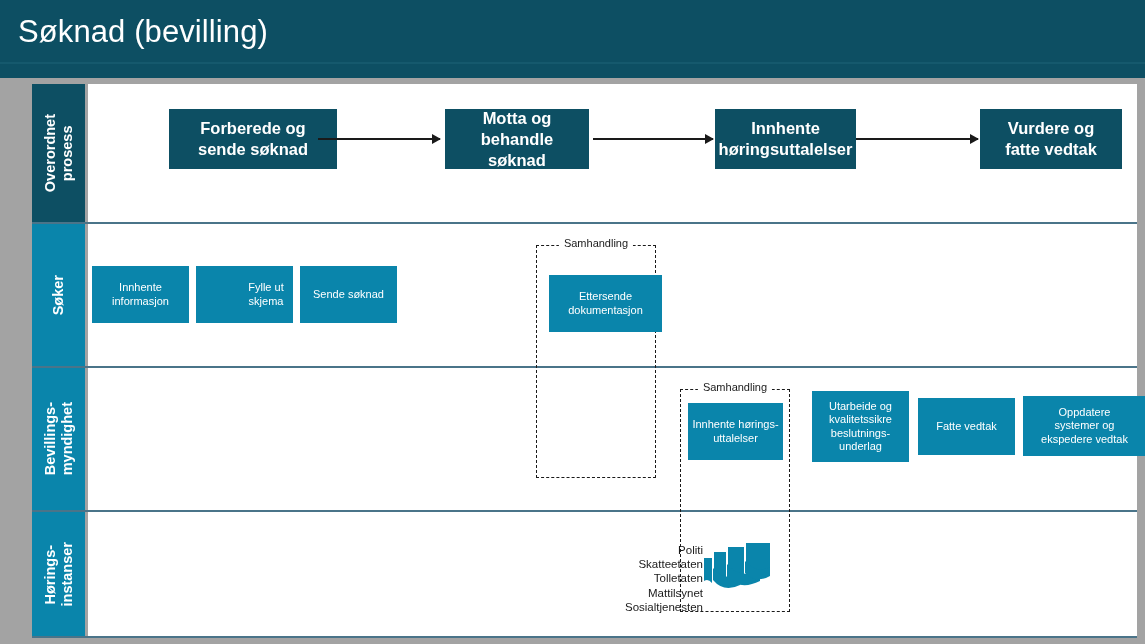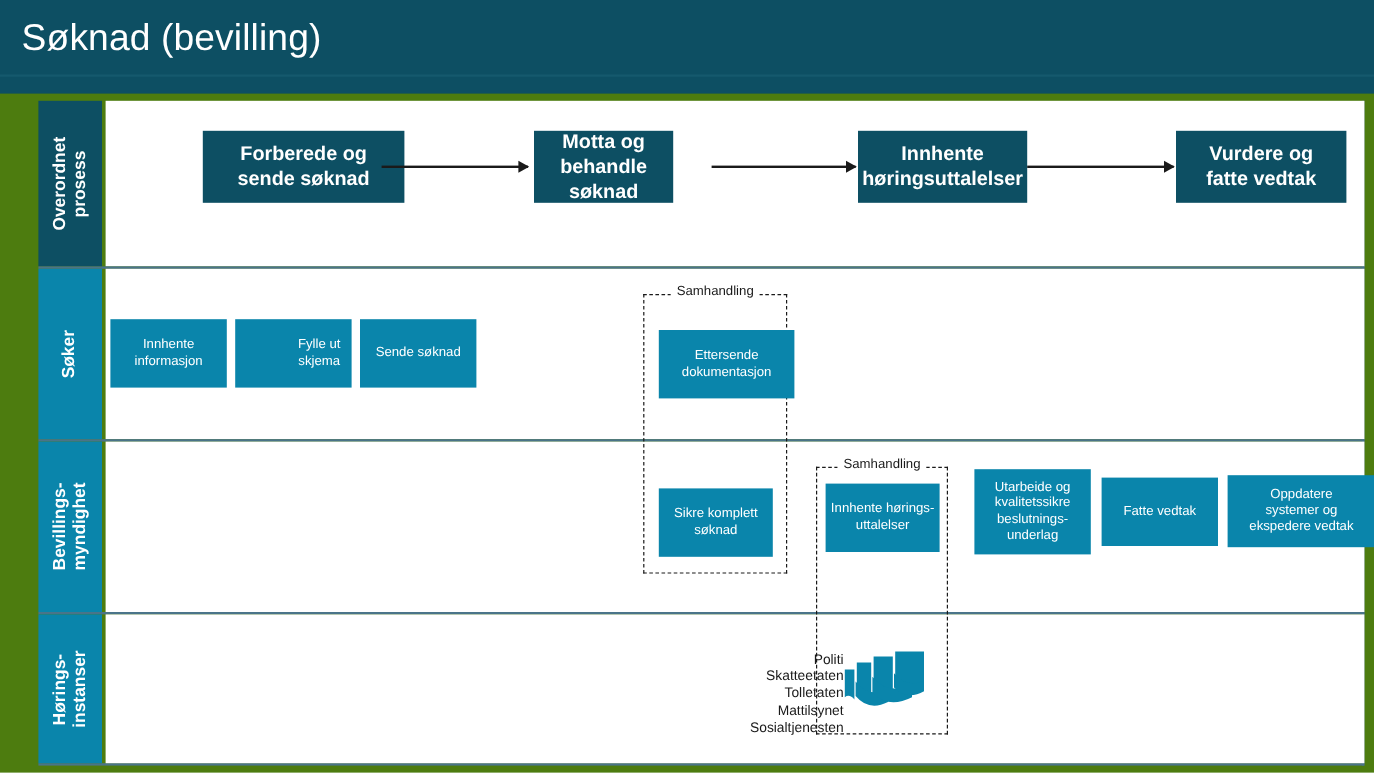--- a/index.html
+++ b/index.html
@@ -11,21 +11,21 @@
   body {
     font-family: "Liberation Sans", sans-serif;
     width: 1145px;
     height: 644px;
     overflow: hidden;
   }
   #page {
     position: relative;
     width: 1145px;
     height: 644px;
-    background: #4d7c0f;
+    background: #a3a3a3;
   }
 
   
   .header-band {
     position: absolute;
     left: 0;
     top: 0;
     width: 1145px;
     height: 78px;
     background: #0d4f63;
@@ -203,21 +203,21 @@
 prosess</span>
     </div>
     <div class="lane-body" style="top:0; height:138px;">
 
       <div class="proc-box" style="left:81px; top:25px; width:168px; height:60px;">
         <span style="white-space:pre-line;">Forberede og
 sende søknad</span>
       </div>
       <div class="proc-arrow" style="left:230px; top:54px; width:122px;"></div>
 
-      <div class="proc-box" style="left:357px; top:25px; width:116px; height:60px;justify-content:center;">
+      <div class="proc-box" style="left:357px; top:25px; width:144px; height:60px;justify-content:center;">
         <span style="white-space:pre-line;">Motta og
 behandle søknad</span>
       </div>
       <div class="proc-arrow" style="left:505px; top:54px; width:120px;"></div>
 
       <div class="proc-box" style="left:627px; top:25px; width:141px; height:60px;">
         <span style="white-space:pre-line;">Innhente
 høringsuttalelser</span>
       </div>
       <div class="proc-arrow" style="left:768px; top:54px; width:122px;"></div>
@@ -286,22 +286,20 @@
           <path d="M49 23 Q60 36 74 29 L74 38 Q60 46 49 35 Z" fill="#0a85ab"></path>
         </svg>
       </div>
     </div>
 
     <div class="group" style="left:504px; top:152px; width:120px; height:242px;">
       <div class="group-border"></div>
       <div class="group-legend">Samhandling</div>
       <div class="task-box" style="left:13px; top:39px; width:113px; height:57px;">Ettersende
 dokumentasjon</div>
-      <div class="task-box" style="left:13px; top:171px; width:95px; height:57px;">Sikre komplett
-søknad</div>
     </div>
 
     <div class="group" style="left:648px; top:296px; width:110px; height:232px;">
       <div class="group-border"></div>
       <div class="group-legend">Samhandling</div>
       <div class="task-box" style="left:8px; top:23px; width:95px; height:57px;">Innhente hørings-
 uttalelser</div>
     </div>
 
   </div>

